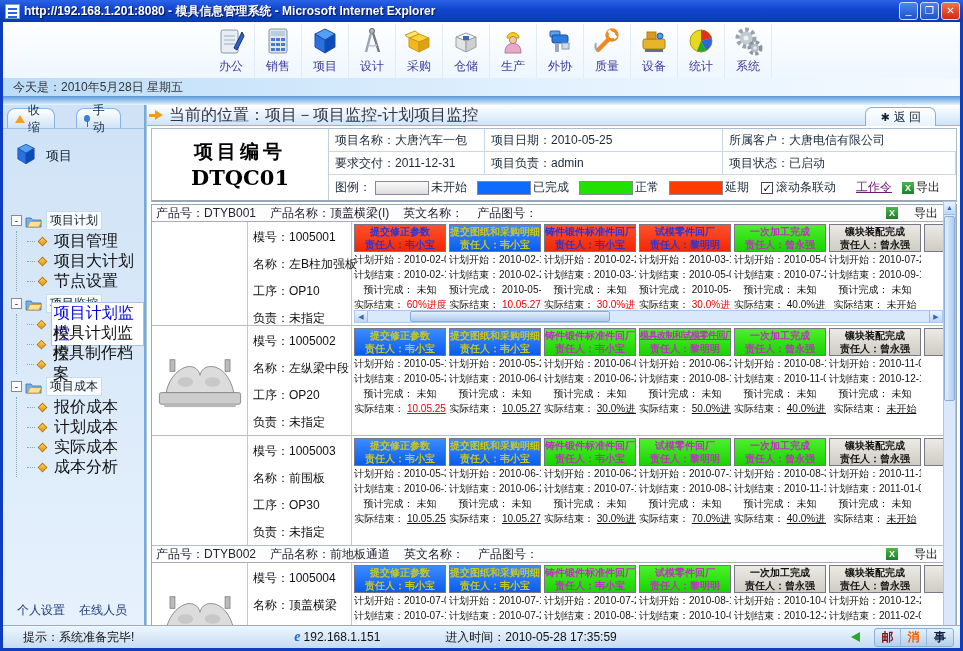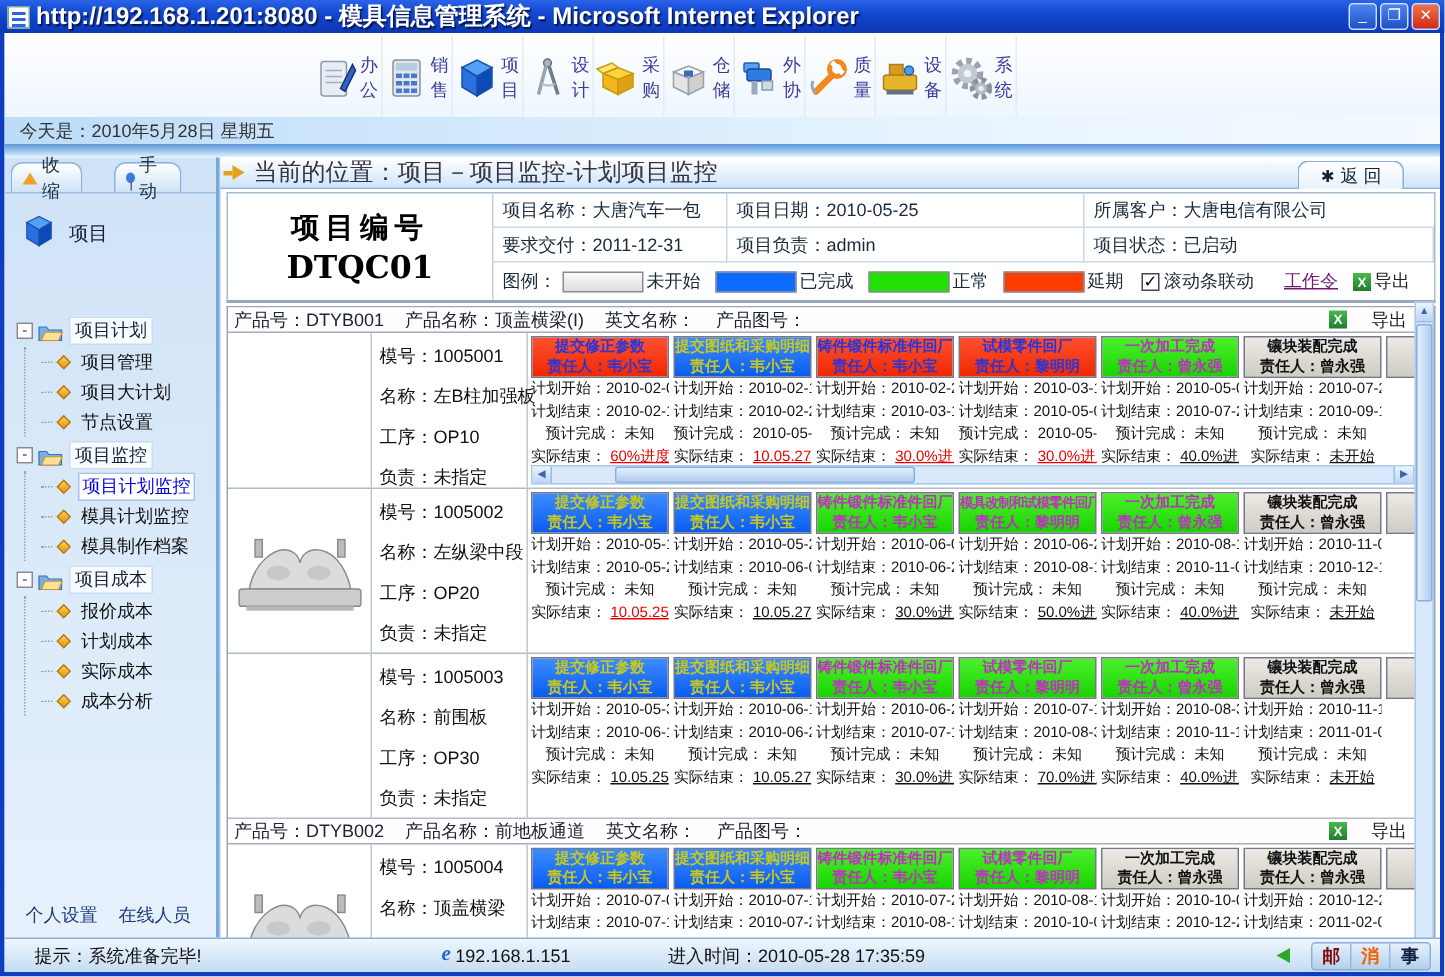--- a/index.html
+++ b/index.html
@@ -3,31 +3,31 @@
 <meta charset="utf-8">
 <style>
 *{margin:0;padding:0;box-sizing:border-box}
 html,body{width:963px;height:651px;overflow:hidden}
 body{font-family:"Liberation Sans","DejaVu Sans",sans-serif;font-size:12px}
 .win{position:relative;width:963px;height:651px;background:#0f3dc0}
 
 .titlebar{height:22px;background:linear-gradient(180deg,#2a63e8 0%,#1247cf 40%,#0c38b4 100%);display:flex;align-items:center;padding:0 3px;color:#fff}
 .t-icon{width:15px;height:15px;background:#fff;border:1px solid #7aa;margin:0 4px 0 2px;position:relative}
 .t-icon::before{content:"";position:absolute;left:2px;top:3px;width:9px;height:2px;background:#2a63e8;box-shadow:0 4px 0 #2a63e8,0 8px 0 #2a63e8}
-.t-text{flex:1;font-weight:bold;font-size:16px;text-shadow:1px 1px 1px #04124a;white-space:nowrap;overflow:hidden}
+.t-text{flex:1;font-weight:bold;font-size:12px;text-shadow:1px 1px 1px #04124a;white-space:nowrap;overflow:hidden}
 .t-btn{width:19px;height:18px;margin-left:2px;border:1px solid #cfe0ff;border-radius:3px;color:#fff;font-size:10px;line-height:16px;text-align:center;background:linear-gradient(180deg,#4c86f0,#1f50c8);cursor:pointer}
 .t-btn.close{background:linear-gradient(180deg,#f0734c,#d22a12)}
 
 .app{position:absolute;top:22px;left:3px;right:3px;bottom:3px;background:#fff;overflow:hidden}
 
 .hdr{position:absolute;top:0;left:0;right:0;height:56px;background:linear-gradient(180deg,#ffffff,#eef6ff)}
 .logo{position:absolute;left:0;top:0;width:192px;height:54px;background:linear-gradient(150deg,#6fa0e8 0%,#2a55c0 45%,#14287e 100%);border-radius:0 0 46px 0;color:#fff;font-weight:bold;font-style:italic;font-size:16px;letter-spacing:1px;padding:9px 6px 0 8px;text-shadow:1px 2px 2px #051042;line-height:19px}
 .logo::after{content:"";position:absolute;left:6px;right:14px;top:4px;height:8px;border-radius:50%;background:linear-gradient(180deg,rgba(255,255,255,.55),rgba(255,255,255,0))}
 .toolbar{position:absolute;left:205px;top:2px;right:0;height:54px;display:flex}
-.tb-item{width:47px;display:flex;flex-direction:row;align-items:center;cursor:pointer;border-right:1px solid #e2ecf6}
+.tb-item{width:47px;display:flex;flex-direction:column;align-items:center;cursor:pointer;border-right:1px solid #e2ecf6}
 .tb-icon{width:32px;height:32px;margin-top:1px}
 .tb-icon svg{width:32px;height:32px}
 .tb-label{font-size:12px;color:#3c3c9c;margin-top:1px}
 
 .dateband{position:absolute;top:56px;left:0;right:0;height:18px;background:linear-gradient(90deg,#bcdcf8,#e4f2fe 60%,#f4faff);color:#333;line-height:18px;padding-left:10px}
 .strip{position:absolute;top:74px;left:0;right:0;height:9px;background:linear-gradient(180deg,#5a96d8,#b8d8f4 70%,#e8f4fe)}
 
 .bodyrow{position:absolute;top:83px;left:0;right:0;bottom:23px;display:flex}
 .sidebar{width:143px;background:linear-gradient(180deg,#cfe2f6,#e6f1fc);border-right:2px solid #7aa8d8;position:relative}
 .sb-tabs{display:flex;padding:3px 2px 0 4px;border-bottom:1px solid #9cc0e4}
@@ -40,21 +40,21 @@
 .tree{margin-top:40px;padding-left:8px}
 .branch{margin-bottom:2px}
 .b-row{display:flex;align-items:center;height:21px;cursor:pointer}
 .expander{width:11px;height:11px;border:1px solid #889;background:#fff;color:#333;font-size:10px;line-height:9px;text-align:center;margin-right:3px}
 .folder-ico{width:17px;height:14px;margin-right:4px}
 .b-label{color:#123;background:#f8fbff;border:1px solid #c8dcf0;padding:0 3px;font-size:12px}
 .kids{margin-left:5px;border-left:1px dotted #8aa;padding-left:0}
 .leaf{display:flex;align-items:center;height:20px;cursor:pointer;position:relative;padding-left:10px}
 .leaf::before{content:"";width:8px;border-top:1px dotted #8aa;margin-right:2px}
 .diamond{width:7px;height:7px;background:linear-gradient(135deg,#ffd24a,#e8940a);transform:rotate(45deg);margin:0 6px 0 2px;border:1px solid #b87808}
-.leaf-label{color:#111;font-size:12px;padding:0 2px}
+.leaf-label{color:#111;font-size:16px;padding:0 2px}
 .leaf.sel .leaf-label{color:#0000e0;border:1px solid #a8c4e4;background:#fff}
 .sb-foot{position:absolute;bottom:6px;left:14px;display:flex;gap:14px}
 .sb-link{color:#1a3a7c;cursor:pointer}
 
 .main{flex:1;background:#fff;position:relative;border-left:1px solid #a8c8e8}
 .crumb{height:21px;background:linear-gradient(180deg,#ffffff,#cfe4f8);border-bottom:1px solid #89b4e4;display:flex;align-items:center;padding-left:8px;position:relative}
 .crumb-arrow{width:0;height:0;border-top:5px solid transparent;border-bottom:5px solid transparent;border-left:8px solid #e8a018;margin-right:6px}
 .crumb-arrow::before{content:"";position:absolute;left:2px;top:9px;width:6px;height:3px;background:#e8a018}
 .crumb-text{color:#334;font-size:16px}
 .backtab{position:absolute;right:24px;top:2px;height:19px;border:1px solid #8ab0d8;border-bottom:none;border-radius:7px 7px 0 0;background:linear-gradient(180deg,#ffffff,#e8f2fc);display:flex;align-items:center;padding:0 14px;cursor:pointer;gap:4px}
@@ -197,20 +197,28 @@
             <div class="tb-icon"><svg viewBox="0 0 32 32" xmlns="http://www.w3.org/2000/svg">
                 <path d="M6 12 L16 8 L26 12 L16 16 Z" fill="#f6f6f6" stroke="#98a0a8"></path>
                 <path d="M6 12 V22 L16 27 V16 Z" fill="#e4e4e4" stroke="#98a0a8"></path>
                 <path d="M26 12 V22 L16 27 V16 Z" fill="#cfcfcf" stroke="#98a0a8"></path>
                 <rect x="13" y="11" width="6" height="4" fill="#3a6ac0" transform="skewY(8 16 13)"></rect>
               </svg></div>
             <div class="tb-label">仓储</div>
           </div>
           <div class="tb-item">
             <div class="tb-icon"><svg viewBox="0 0 32 32" xmlns="http://www.w3.org/2000/svg">
+                <path d="M10 13 a6 5.4 0 0 1 12 0 Z" fill="#ffce1c" stroke="#c89a10"></path>
+                <circle cx="16" cy="15" r="3.6" fill="#f0c8a0" stroke="#b08860"></circle>
+                <path d="M8 28 c0-7 3.5-9.5 8-9.5 s8 2.5 8 9.5 Z" fill="#e8a8c8" stroke="#b07898"></path>
+              </svg></div>
+            <div class="tb-label">生产</div>
+          </div>
+          <div class="tb-item">
+            <div class="tb-icon"><svg viewBox="0 0 32 32" xmlns="http://www.w3.org/2000/svg">
                 <rect x="6" y="6" width="10" height="6" rx="1" fill="#5aa0f0" stroke="#2a5ab0"></rect>
                 <rect x="8" y="10" width="16" height="8" rx="2" fill="#2d7de0" stroke="#184a9c"></rect>
                 <rect x="11" y="18" width="4" height="9" fill="#9aaabc"></rect>
                 <rect x="18" y="18" width="7" height="6" fill="#cddbe8" stroke="#8a9aac"></rect>
               </svg></div>
             <div class="tb-label">外协</div>
           </div>
           <div class="tb-item">
             <div class="tb-icon"><svg viewBox="0 0 32 32" xmlns="http://www.w3.org/2000/svg">
                 <circle cx="21" cy="10" r="5" fill="none" stroke="#f08a1e" stroke-width="3.4"></circle>
@@ -221,20 +229,29 @@
             <div class="tb-label">质量</div>
           </div>
           <div class="tb-item">
             <div class="tb-icon"><svg viewBox="0 0 32 32" xmlns="http://www.w3.org/2000/svg">
                 <rect x="5" y="14" width="22" height="10" rx="2" fill="#e8b42a" stroke="#a8821a"></rect>
                 <rect x="9" y="7" width="9" height="7" fill="#d89a20" stroke="#a8821a"></rect>
                 <circle cx="22" cy="11" r="3" fill="#48a0e8" stroke="#2a5ab0"></circle>
                 <rect x="7" y="24" width="18" height="3" fill="#66707c"></rect>
               </svg></div>
             <div class="tb-label">设备</div>
+          </div>
+          <div class="tb-item">
+            <div class="tb-icon"><svg viewBox="0 0 32 32" xmlns="http://www.w3.org/2000/svg">
+                <circle cx="16" cy="16" r="11" fill="#e8d820" stroke="#a89a10"></circle>
+                <path d="M16 16 L16 5 A11 11 0 0 1 26.5 13 Z" fill="#e03020"></path>
+                <path d="M16 16 L26.5 13 A11 11 0 0 1 21 25.5 Z" fill="#2868d8"></path>
+                <path d="M16 16 L21 25.5 A11 11 0 0 1 12 26 Z" fill="#28a828"></path>
+              </svg></div>
+            <div class="tb-label">统计</div>
           </div>
           <div class="tb-item">
             <div class="tb-icon"><svg viewBox="0 0 32 32" xmlns="http://www.w3.org/2000/svg">
                 <circle cx="14" cy="13" r="8" fill="none" stroke="#9aa4b0" stroke-width="5" stroke-dasharray="3.5 2.6"></circle>
                 <circle cx="14" cy="13" r="6.5" fill="#c2cad2"></circle>
                 <circle cx="14" cy="13" r="2.5" fill="#eef2f6"></circle>
                 <circle cx="23" cy="23" r="5.5" fill="none" stroke="#8a94a0" stroke-width="4" stroke-dasharray="3 2.2"></circle>
                 <circle cx="23" cy="23" r="4" fill="#b4bcc4"></circle>
                 <circle cx="23" cy="23" r="1.8" fill="#e8ecf0"></circle>
               </svg></div>
@@ -535,21 +552,21 @@
                         <div class="s-t">铸件锻件标准件回厂</div>
                         <div class="s-t">责任人：韦小宝</div>
                       </div>
                       <div class="s-line"><span>计划开始：</span><span>2010-06-05</span></div>
                       <div class="s-line"><span>计划结束：</span><span>2010-06-25</span></div>
                       <div class="s-line"><span>预计完成：&nbsp;</span><span>未知</span></div>
                       <div class="s-line"><span>实际结束：&nbsp;</span><span class="link">30.0%进度</span></div>
                     </div>
                     <div class="stage">
                       <div class="s-head green">
-                        <div class="s-t" style="font-size: 9px; letter-spacing: -0.5px;">模具改制和试模零件回厂</div>
+                        <div class="s-t" style="font-size: 9px; letter-spacing: -0.5px; text-decoration: underline;">模具改制和试模零件回厂</div>
                         <div class="s-t">责任人：黎明明</div>
                       </div>
                       <div class="s-line"><span>计划开始：</span><span>2010-06-25</span></div>
                       <div class="s-line"><span>计划结束：</span><span>2010-08-14</span></div>
                       <div class="s-line"><span>预计完成：&nbsp;</span><span>未知</span></div>
                       <div class="s-line"><span>实际结束：&nbsp;</span><span class="link">50.0%进度</span></div>
                     </div>
                     <div class="stage">
                       <div class="s-head green">
                         <div class="s-t">一次加工完成</div>

